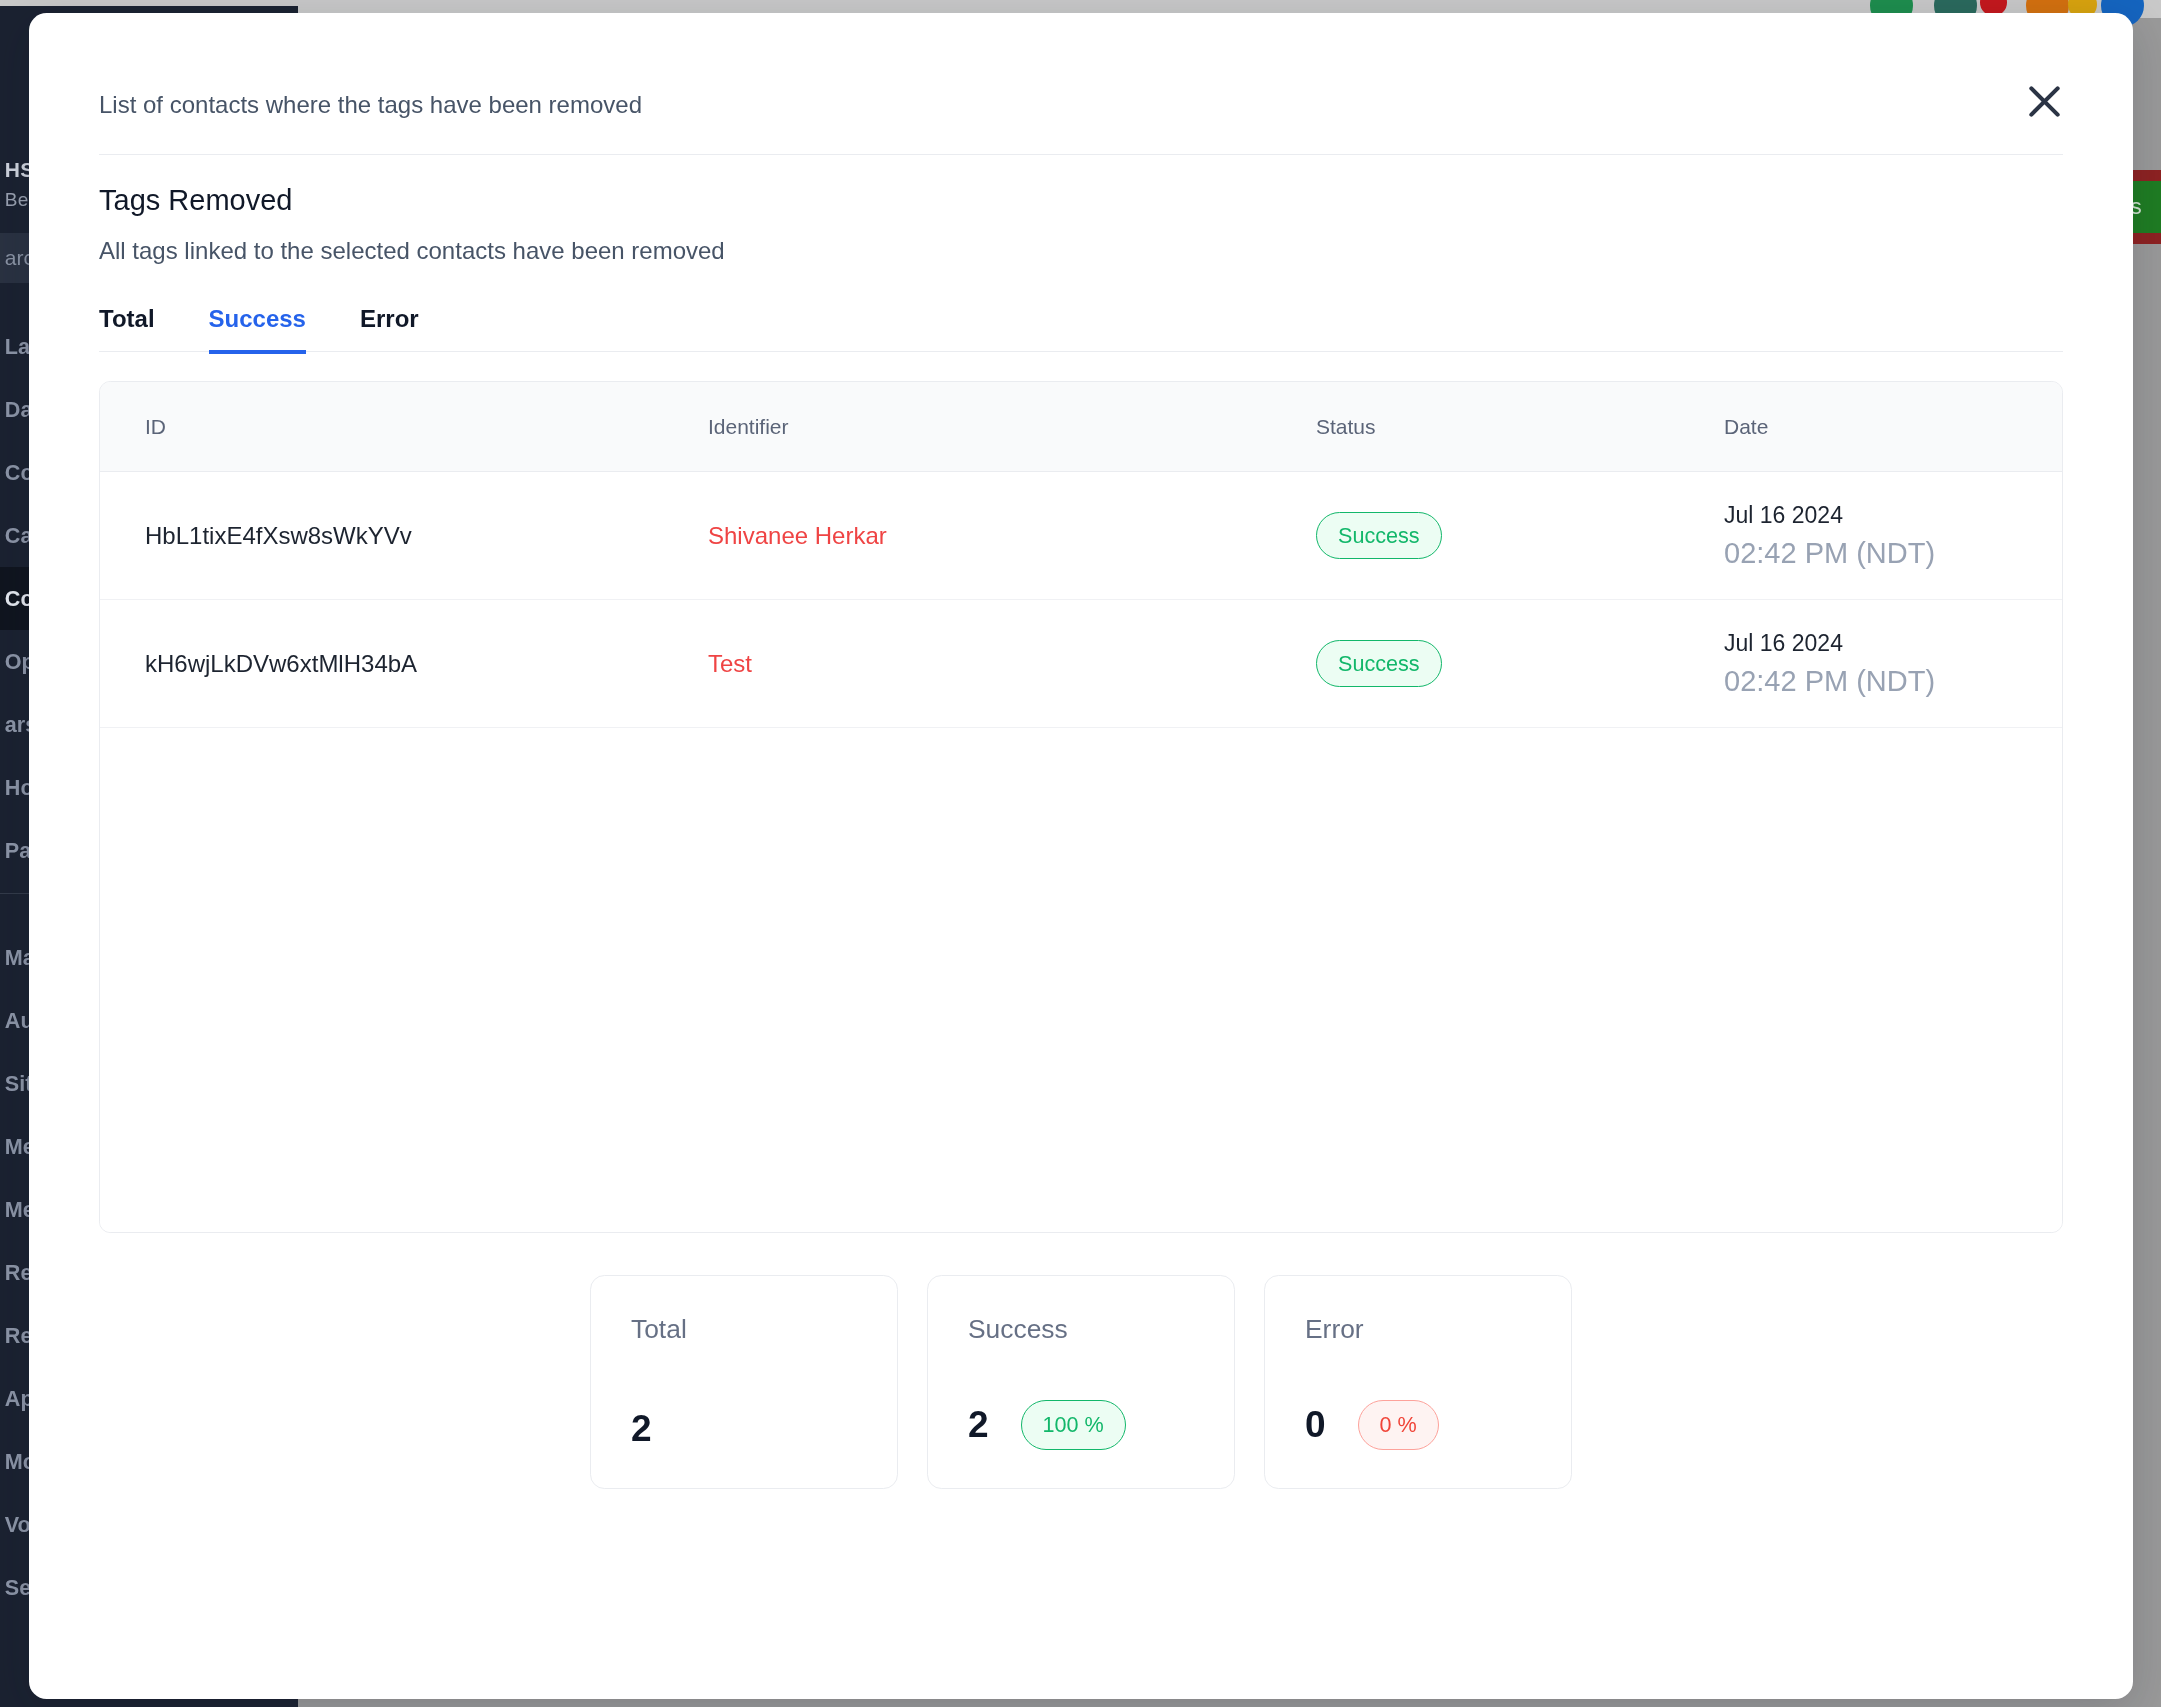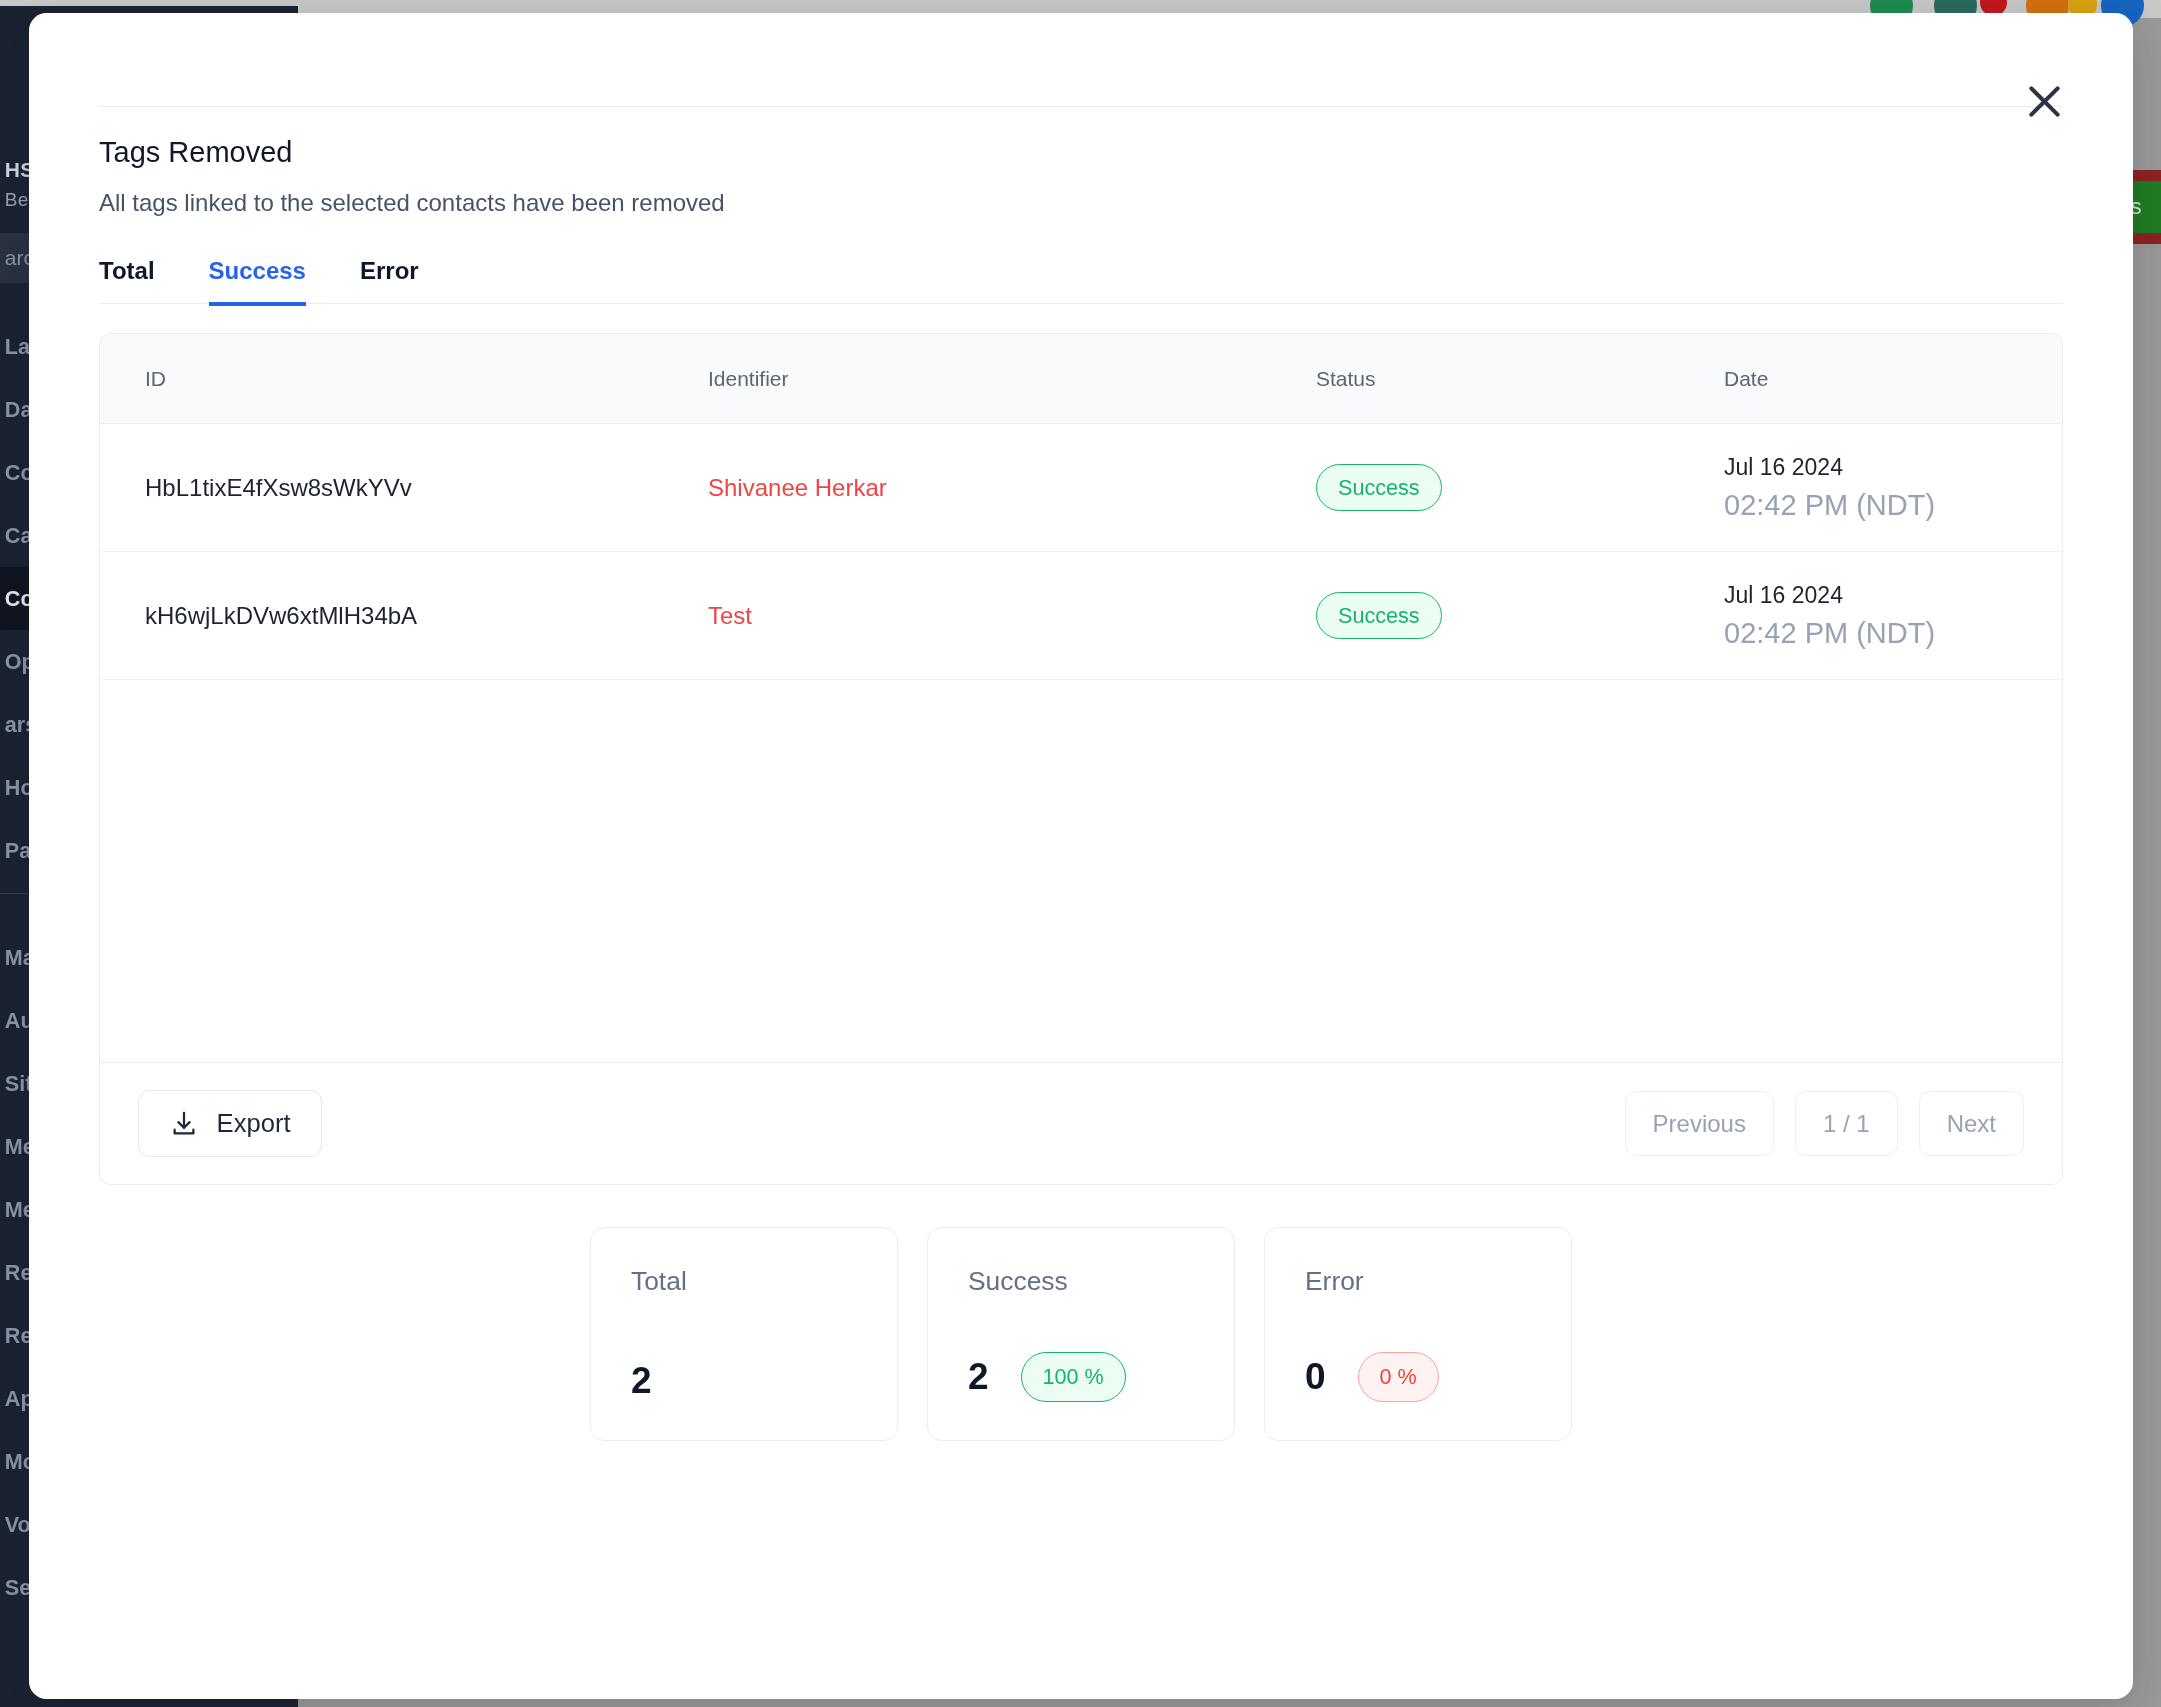--- a/index.html
+++ b/index.html
@@ -357,20 +357,21 @@
   <div id="bottom-link">Details)</div>
 </div>
 
 <div id="modal">
   <div class="modal-inner">
 
     <svg id="close-icon" viewBox="0 0 24 24" fill="none" stroke="currentColor" stroke-width="2.2" stroke-linecap="round">
       <path d="M5 5 L19 19 M19 5 L5 19"></path>
     </svg>
 
+    <div class="modal-sub">List of contacts where the tags have been removed</div>
 
     <div class="hr"></div>
 
     <div class="section-title">Tags Removed</div>
     <div class="section-sub">All tags linked to the selected contacts have been removed</div>
 
     <div class="tabs">
       <div class="tab">Total</div>
       <div class="tab active">Success</div>
       <div class="tab">Error</div>
@@ -411,35 +412,20 @@
           <span class="badge-success">Success</span>
         </div>
         <div class="cell c-date">
           <div class="date-top">Jul 16 2024</div>
           <div class="date-bottom">02:42 PM (NDT)</div>
         </div>
       </div>
 
       <div class="t-filler"></div>
 
-      <div class="t-foot">
-        <div class="export-btn">
-          <svg width="30" height="30" viewBox="0 0 24 24" fill="none" stroke="#1d2939" stroke-width="1.8" stroke-linecap="round" stroke-linejoin="round">
-            <path d="M12 3 L12 15"></path>
-            <path d="M7.5 10.5 L12 15 L16.5 10.5"></path>
-            <path d="M4.5 16.5 L4.5 19.5 L19.5 19.5 L19.5 16.5"></path>
-          </svg>
-          <span>Export</span>
-        </div>
-        <div class="pager">
-          <div class="pg-btn">Previous</div>
-          <div class="pg-btn">1 / 1</div>
-          <div class="pg-btn">Next</div>
-        </div>
-      </div>
     </div>
 
     <div class="stats">
       <div class="stat-card">
         <div class="stat-label">Total</div>
         <div class="stat-row">
           <div class="stat-value">2</div>
         </div>
       </div>
       <div class="stat-card">

